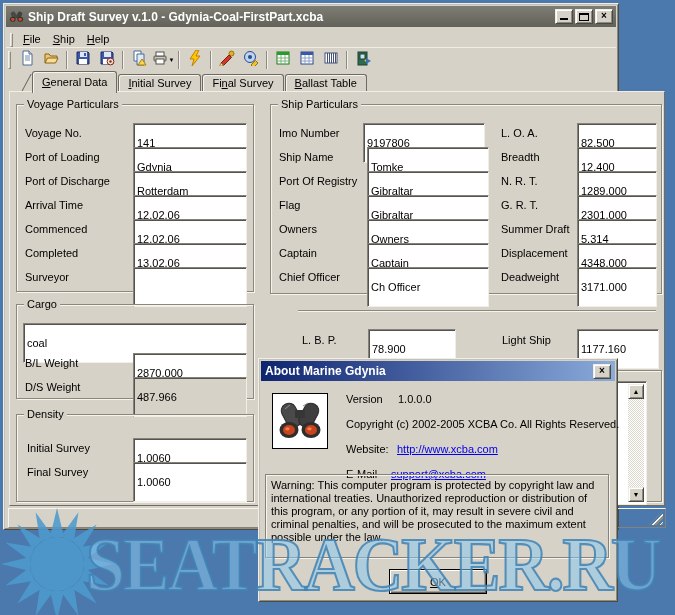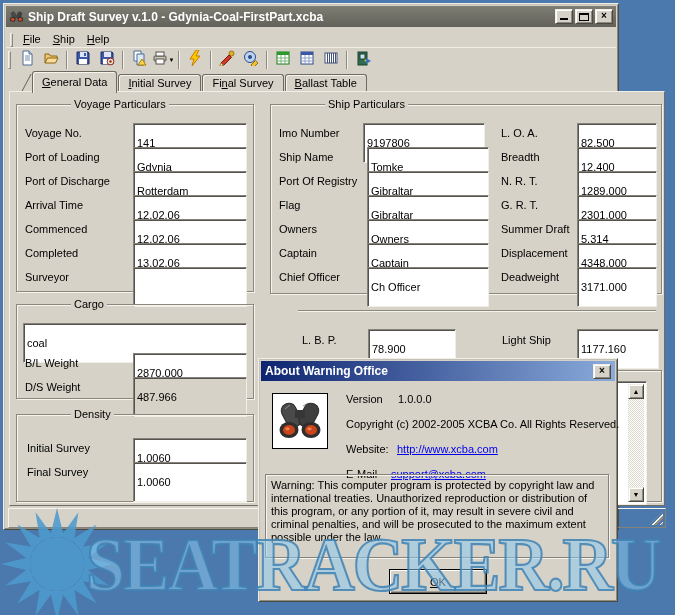--- a/index.html
+++ b/index.html
@@ -24,21 +24,21 @@
     border:1px solid; border-color:#84827a #f0eee7 #f0eee7 #84827a;
     box-shadow: inset 1px 1px 0 #55534b;
     font:11px "Liberation Sans",sans-serif; padding:19px 3px;
   }
   .field.ro { background:#d6d2c7; }
   .lbl { position:absolute; white-space:nowrap; }
   .groupbox {
     position:absolute; border:1px solid #8a887c;
     box-shadow: 1px 1px 0 #f6f4ec, inset 1px 1px 0 #f6f4ec;
   }
-  .gb-title { position:absolute; top:-7px; left:7px; background:#d6d2c7; padding:0 3px; white-space:nowrap;margin-left:47px; }
+  .gb-title { position:absolute; top:-7px; left:7px; background:#d6d2c7; padding:0 3px; white-space:nowrap; }
   
   #mainwin { position:absolute; left:3px; top:3px; width:616px; height:527px; z-index:1; }
   #titlebar {
     position:absolute; left:2px; top:2px; right:2px; height:21px;
     background:linear-gradient(#7d7d73,#62625a);
     display:flex; align-items:center; padding:0 3px; color:#fff;
     font-size:12px; font-weight:bold;
   }
   #titlebar .ttl { flex:1; margin-left:4px; white-space:nowrap; overflow:hidden; }
   .cap-btn { width:18px; height:15px; margin-left:2px; font-size:10px; font-weight:bold;
@@ -332,21 +332,21 @@
       </div>
     </div>
 
     <div id="statusbar">
       <span class="grip"></span>
     </div>
   </div>
 
   <div id="aboutdlg" class="raised">
     <div id="dlg-title">
-      <span class="ttl">About Warning Office</span>
+      <span class="ttl">About Marine Gdynia</span>
       <span class="cap-btn btn3d">×</span>
     </div>
 
     <div id="icon-frame">
       <span style="display:flex">
         <svg width="48" height="48" viewBox="0 0 48 48">
           <rect x="8" y="6" width="15" height="25" rx="7" fill="#4a4a4a" stroke="#2a2a2a" transform="rotate(-28 15 19)"></rect>
           <rect x="25" y="6" width="15" height="25" rx="7" fill="#3e3e3e" stroke="#2a2a2a" transform="rotate(28 33 19)"></rect>
           <rect x="19" y="13" width="10" height="8" fill="#363636"></rect>
           <ellipse cx="13" cy="33" rx="9.5" ry="8" fill="#2e2e2e"></ellipse>

